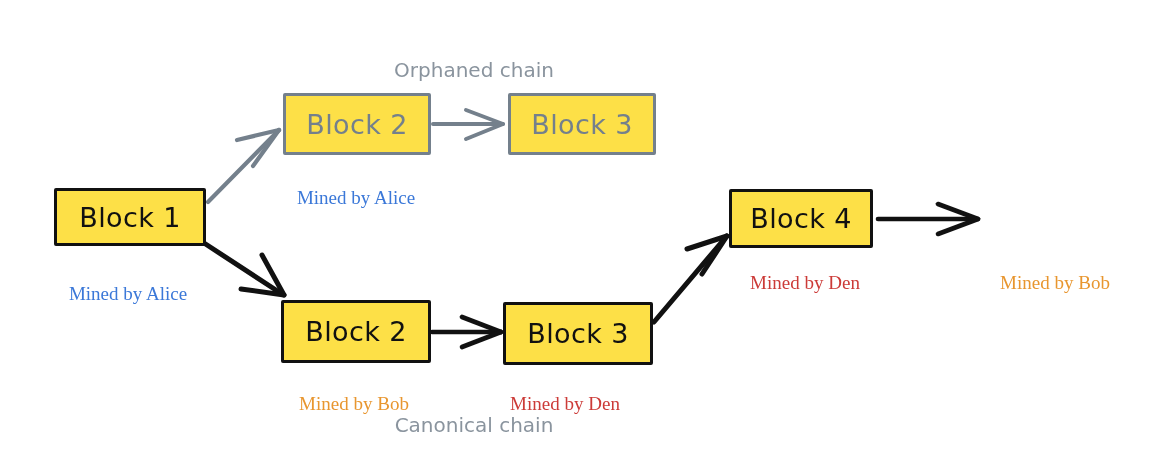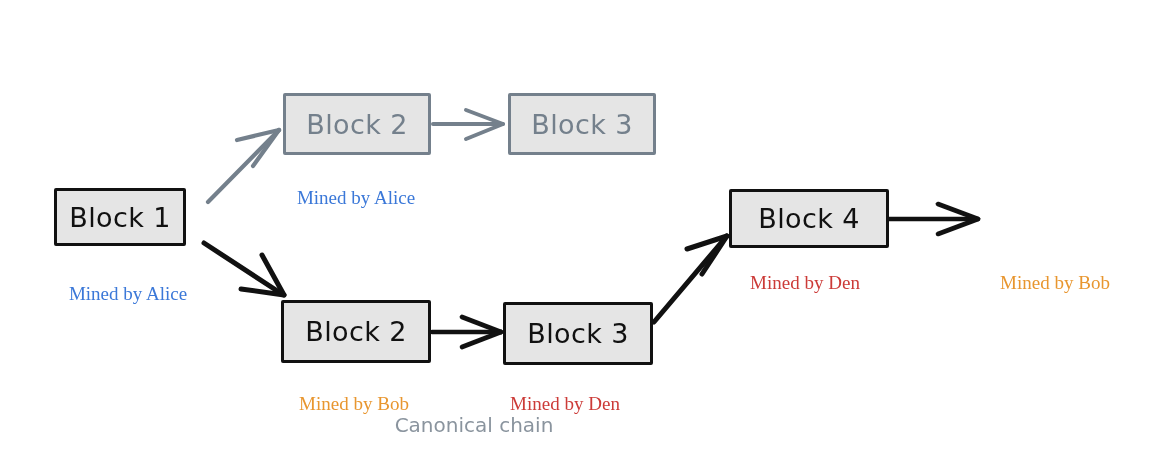--- a/index.html
+++ b/index.html
@@ -24,21 +24,21 @@
     width: 1168px;
     height: 476px;
     pointer-events: none;
   }
   .block {
     position: absolute;
     box-sizing: border-box;
     display: flex;
     align-items: center;
     justify-content: center;
-    background: #e5e5e5;
+    background: #fde047;
   }
   .block-label {
     font-family: "DejaVu Sans", sans-serif;
     font-size: 27px;
     letter-spacing: 0.4px;
     line-height: 1;
     white-space: nowrap;
   }
   .block-main {
     border: 3.5px solid #111111;
@@ -108,54 +108,55 @@
     </g>
 
     <g>
       <path d="M 878 219 L 974 219" stroke="#111111" stroke-width="4.6" fill="none" stroke-linecap="round"></path>
       <path d="M 978 219 L 938 204" stroke="#111111" stroke-width="4.6" fill="none" stroke-linecap="round"></path>
       <path d="M 978 219 L 938 234" stroke="#111111" stroke-width="4.6" fill="none" stroke-linecap="round"></path>
     </g>
 
   </svg>
 
-  <div class="block block-main" style="left:54px; top:188px; width:132px; height:58px;">
+  <div class="block block-main" style="left:54px; top:188px; width:152px; height:58px;">
     <span class="block-label">Block 1</span>
   </div>
 
   <div class="block block-orphan" style="left:283px; top:93px; width:148px; height:62px;">
     <span class="block-label">Block 2</span>
   </div>
 
   <div class="block block-orphan" style="left:508px; top:93px; width:148px; height:62px;">
     <span class="block-label">Block 3</span>
   </div>
 
   <div class="block block-main" style="left:281px; top:300px; width:150px; height:63px;">
     <span class="block-label">Block 2</span>
   </div>
 
   <div class="block block-main" style="left:503px; top:302px; width:150px; height:63px;">
     <span class="block-label">Block 3</span>
   </div>
 
-  <div class="block block-main" style="left:729px; top:189px; width:160px; height:59px;">
+  <div class="block block-main" style="left:729px; top:189px; width:144px; height:59px;">
     <span class="block-label">Block 4</span>
   </div>
 
 
   <div class="caption" style="left:128px; top:284px; color:#3b78d8;">Mined by Alice</div>
 
   <div class="caption" style="left:356px; top:188px; color:#3b78d8;">Mined by Alice</div>
 
 
   <div class="caption" style="left:354px; top:394px; color:#e8962f;">Mined by Bob</div>
 
   <div class="caption" style="left:565px; top:394px; color:#cc3b38;">Mined by Den</div>
 
   <div class="caption" style="left:805px; top:273px; color:#cc3b38;">Mined by Den</div>
 
   <div class="caption" style="left:1055px; top:273px; color:#e8962f;">Mined by Bob</div>
 
+  <div class="chain-note" style="left:474px; top:60px;">Orphaned chain</div>
 
   <div class="chain-note" style="left:474px; top:415px;">Canonical chain</div>
 
 </div>
 
 </body></html>

